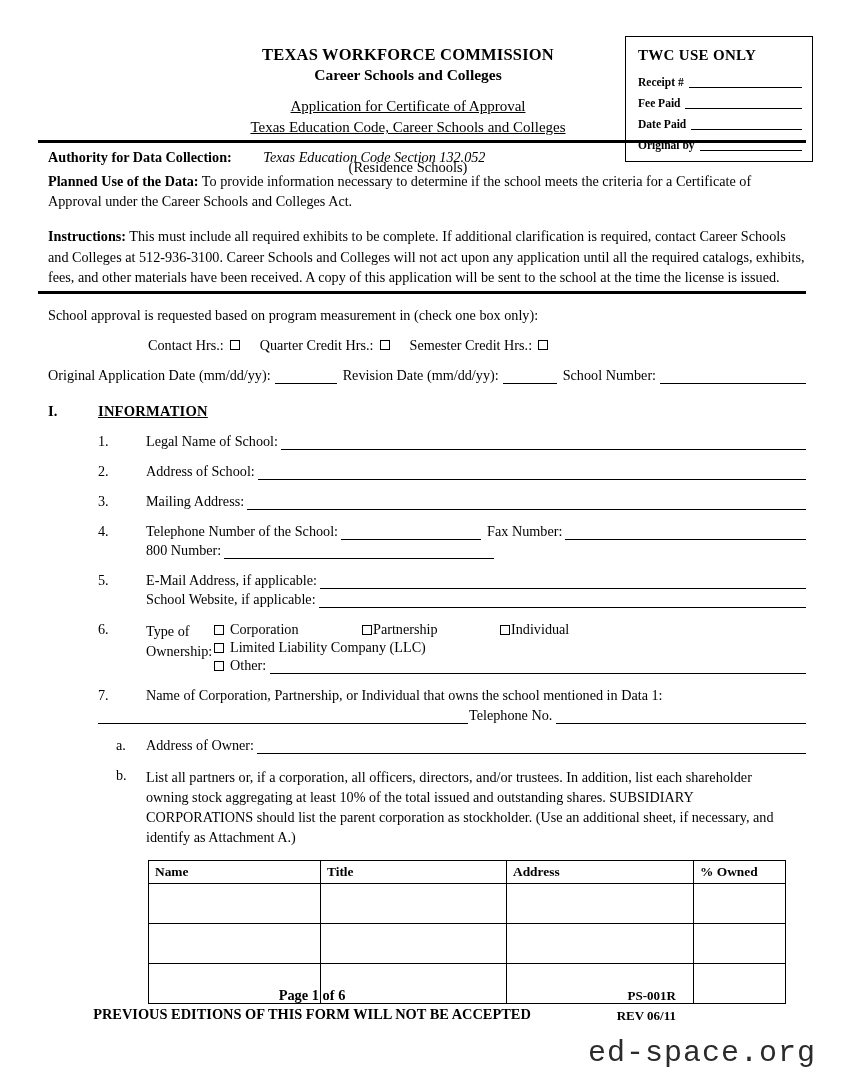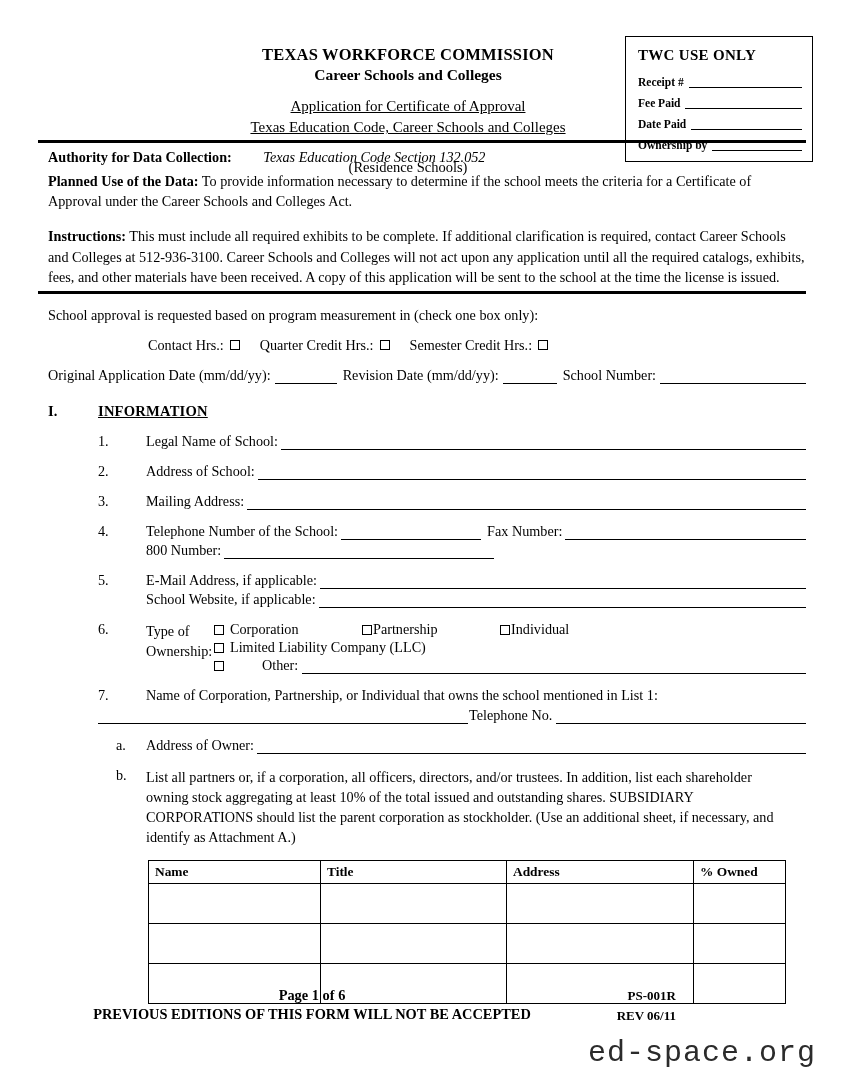--- a/index.html
+++ b/index.html
@@ -204,21 +204,21 @@
   .own-row1 { display: flex; align-items: baseline; }
   .own-row1 .o1 { width: 148px; }
   .own-row1 .o2 { width: 138px; }
   .own-row1 .o3 { width: 120px; }
   .own-row1 .cb { margin-right: 6px; }
   .own-row1 .o2 .cb, .own-row1 .o3 .cb { margin-right: 1px; }
   .own-row2 { margin-top: 1px; }
   .own-row2 .cb { margin-right: 6px; }
   .own-row3 { margin-top: 1px; display: flex; align-items: flex-end; }
   .own-row3 .cb { margin-right: 6px; margin-bottom: 3px; }
-  .own-row3 .lbl { padding-right: 4px; margin-left: 32px; }
+  .own-row3 .lbl { padding-right: 4px; }
   .own-row3 .rule { flex: 1 1 auto; border-bottom: 1.2px solid #000; height: 14px; }
 
   
   .i7-line1 { }
   .i7-line2 {
     display: flex;
     align-items: flex-end;
     margin-top: 3px;
     margin-left: -48px;
     white-space: nowrap;
@@ -316,21 +316,21 @@
       </div>
       <div class="twc-row">
         <span class="lbl">Fee Paid</span>
         <span class="rule"></span>
       </div>
       <div class="twc-row">
         <span class="lbl">Date Paid</span>
         <span class="rule"></span>
       </div>
       <div class="twc-row thin">
-        <span class="lbl">Ownership by</span>
+        <span class="lbl">Original by</span>
         <span class="rule"></span>
       </div>
     </div>
   </div>
 
   <div class="dbl-rule"></div>
 
   <div class="body-block">
     <div class="para">
       <b>Authority for Data Collection:</b>
@@ -469,21 +469,21 @@
               <span class="rule"></span>
             </span>
           </span>
         </span>
       </span>
     </div>
 
     <div class="item">
       <span class="num">7.</span>
       <span class="content">
-        <span class="i7-line1" style="display:block">Name of Corporation, Partnership, or Individual that owns the school mentioned in List 1:</span>
+        <span class="i7-line1" style="display:block">Name of Corporation, Partnership, or Individual that owns the school mentioned in Data 1:</span>
         <span class="i7-line2">
           <span class="rule-a"></span>
           <span class="lbl">Telephone No.</span>
           <span class="rule-b"></span>
         </span>
       </span>
     </div>
 
     <div class="sub-item">
       <span class="num">a.</span>

